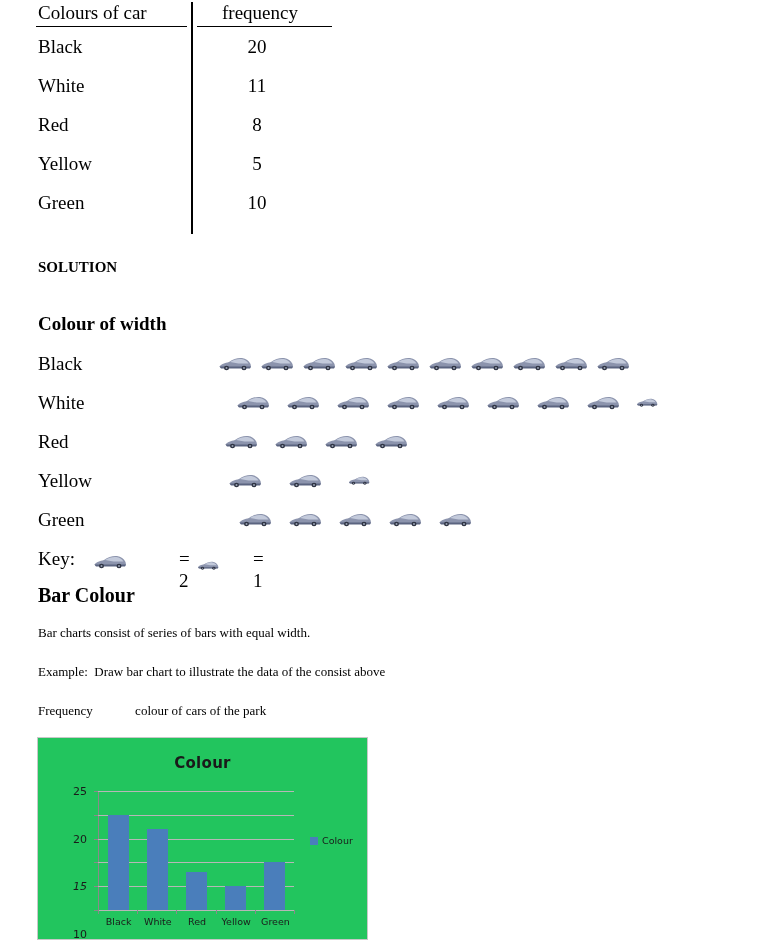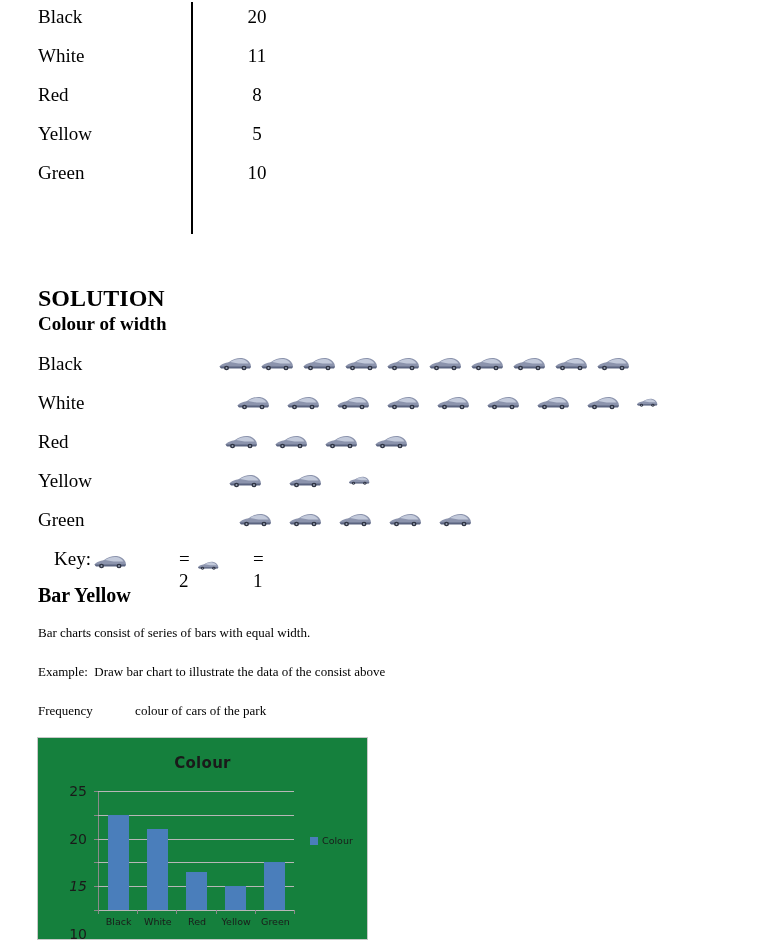--- a/index.html
+++ b/index.html
@@ -81,22 +81,22 @@
     top: 6px;
     width: 50px;
     text-align: center;
     font-size: 19px;
   }
 
   
   #solution-heading {
     position: absolute;
     left: 38px;
-    top: 285px;
-    font-size: 24px;
+    top: 259px;
+    font-size: 15px;
     font-weight: bold;
   }
   #pictogram-heading {
     position: absolute;
     left: 38px;
     top: 313px;
     font-size: 19px;
     font-weight: bold;
   }
   #pictogram {
@@ -140,21 +140,21 @@
   
   #key-line {
     position: absolute;
     left: 38px;
     top: 547px;
     height: 26px;
     font-size: 19px;
   }
   #key-line .key-word {
     position: absolute;
-    left: 16px;
+    left: 0px;
     top: 1px;
   }
   #key-line .key-car-full {
     position: absolute;
     left: 55px;
     top: 5px;
   }
   #key-line .key-eq1 {
     position: absolute;
     left: 141px;
@@ -190,21 +190,21 @@
   #line-axes       { top: 703px; text-align: center; }
 
   
   #bar-chart {
     position: absolute;
     left: 37px;
     top: 737px;
     width: 331px;
     height: 203px;
     border: 1px solid #c8c8c8;
-    background: #15803d;
+    background: #22c55e;
     box-sizing: border-box;
     font-family: "DejaVu Sans", "Liberation Sans", sans-serif;
   }
   #chart-title {
     position: absolute;
     left: 0;
     right: 0;
     top: 16px;
     text-align: center;
     font-size: 15px;
@@ -240,21 +240,21 @@
     left: -4px;
     width: 4px;
     height: 1px;
     background: #8a8a8a;
   }
   .ytick-label {
     position: absolute;
     right: 100%;
     margin-right: 7px;
     transform: translateY(-50%);
-    font-size: 14px;
+    font-size: 11px;
     color: #1a1a1a;
     white-space: nowrap;
   }
   .bars {
     position: absolute;
     left: 1px;
     right: 0;
     bottom: 0;
     top: 0;
     display: flex;
@@ -305,20 +305,26 @@
     height: 8px;
     background: #4a7ebb;
     margin-right: 4px;
     flex: 0 0 auto;
   }
 </style>
 </head>
 <body>
 
 <div id="freq-table">
+  <div class="tbl-head">
+    <span class="th-left">Colours of car</span>
+    <span class="th-right">frequency</span>
+    <div class="rule-left"></div>
+    <div class="rule-right"></div>
+  </div>
   <div class="v-divider"></div>
 
   <div class="tbl-row">
     <span class="cell-name">Black</span>
     <span class="cell-val">20</span>
   </div>
   <div class="tbl-row">
     <span class="cell-name">White</span>
     <span class="cell-val">11</span>
   </div>
@@ -725,21 +731,21 @@
         <path d="M24 15 C31 10 40 8 47 9 C53 10 58 13 61 18 L41 18 Z" fill="#c3cadb"></path>
         <path d="M3 24 L66 24 L64 28 L6 28 Z" fill="#5b6480"></path>
         <ellipse cx="17" cy="27" rx="5" ry="4.5" fill="#2f3443"></ellipse>
         <ellipse cx="52" cy="27" rx="5" ry="4.5" fill="#2f3443"></ellipse>
         <ellipse cx="17" cy="27" rx="2" ry="1.8" fill="#9aa2b5"></ellipse>
         <ellipse cx="52" cy="27" rx="2" ry="1.8" fill="#9aa2b5"></ellipse>
       </svg></span>
   <span class="key-eq2">= 1</span>
 </div>
 
-<div id="barchart-heading">Bar Yellow</div>
+<div id="barchart-heading">Bar Colour</div>
 <div class="body-line" id="line-definition">Bar charts consist of series of bars with equal width.</div>
 <div class="body-line" id="line-example">Example:  Draw bar chart to illustrate the data of the consist above</div>
 <div class="body-line" id="line-axes">Frequency             colour of cars of the park</div>
 
 <div id="bar-chart">
   <div id="chart-title">Colour</div>
   <div id="plot-area">
     <div class="axis-y"></div>
     <div id="gridlines">
         <div class="gridline" style="top: 119px;"></div>

